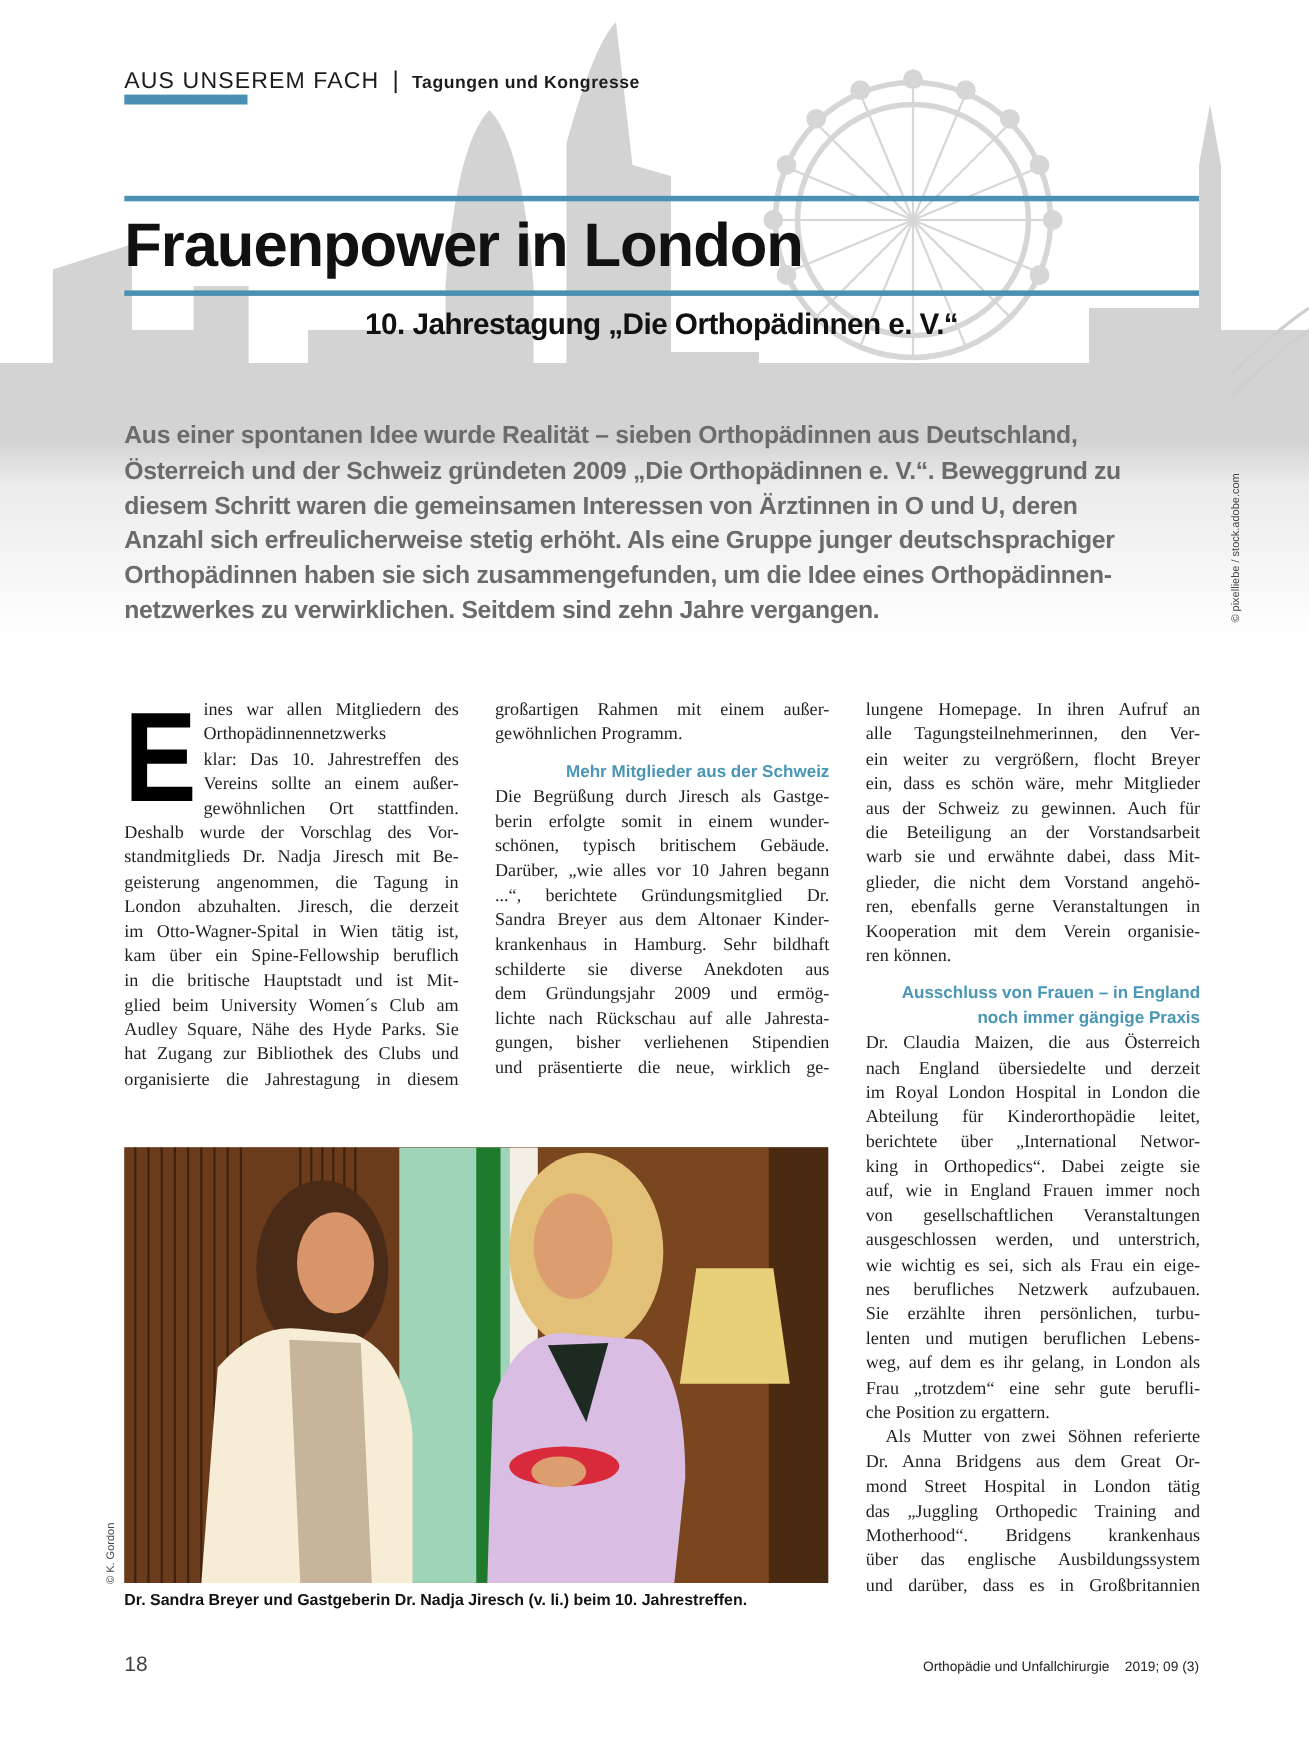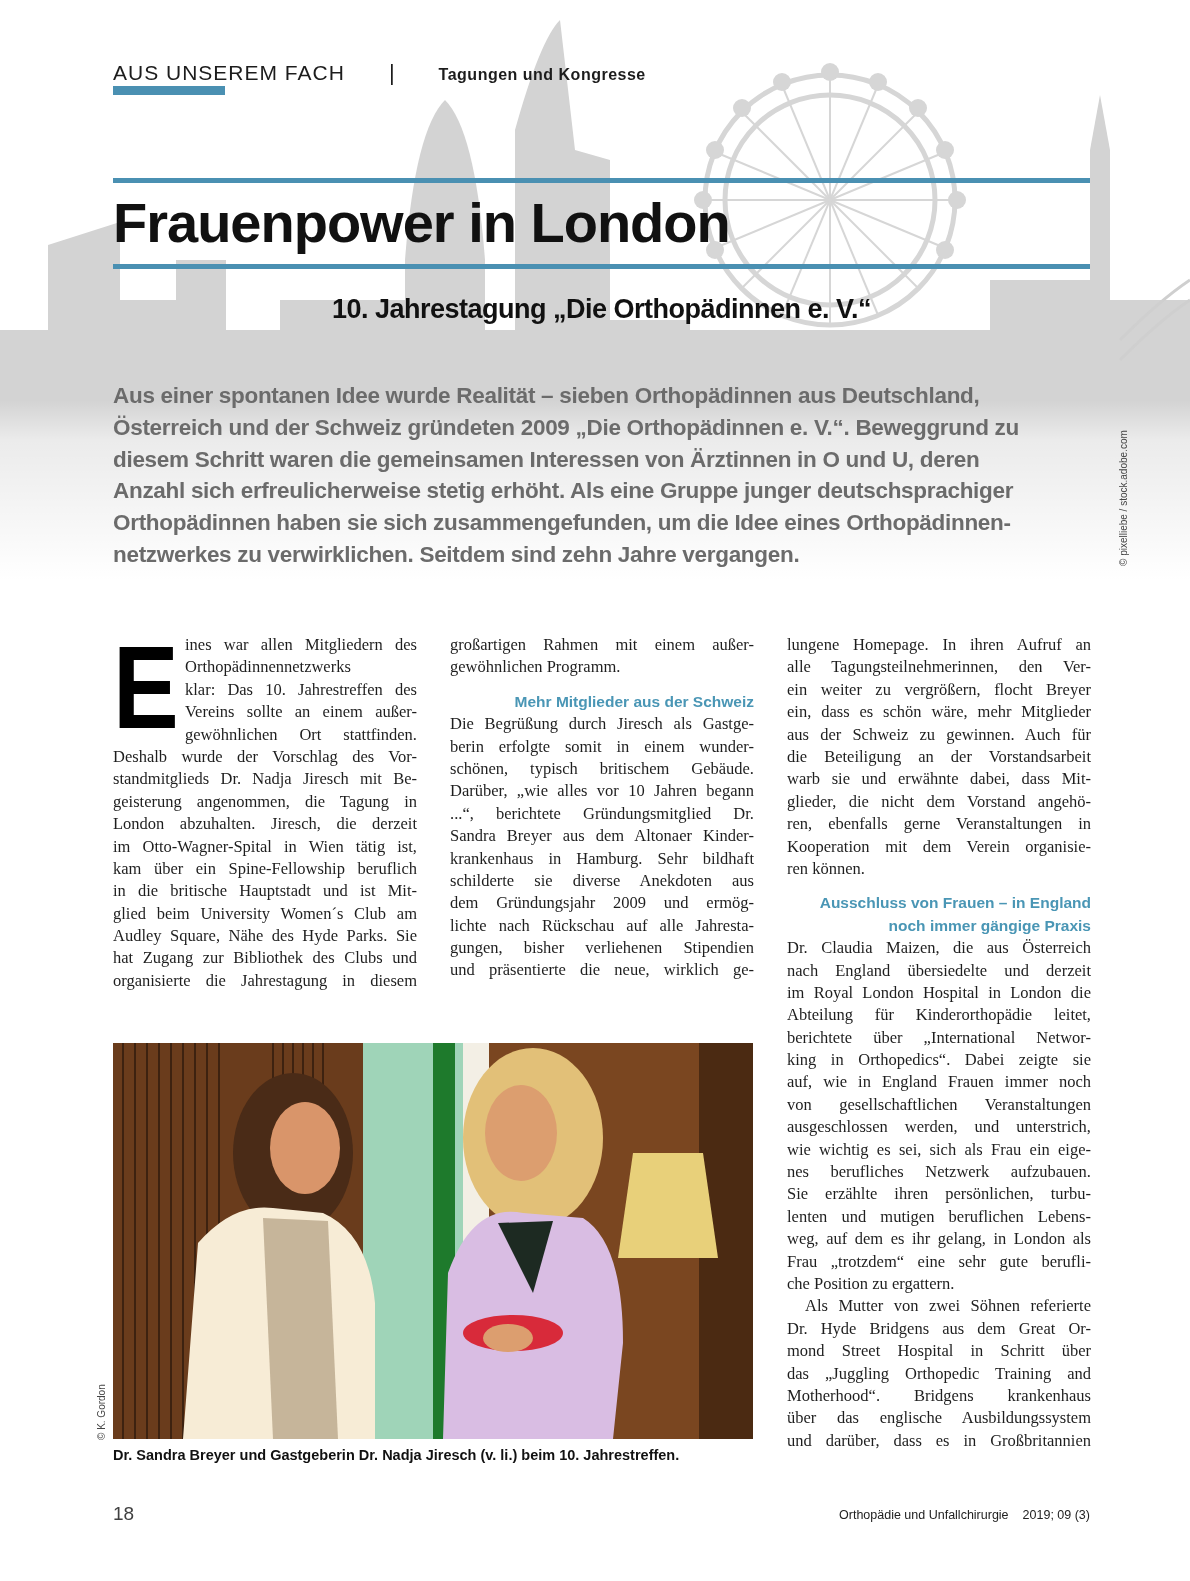--- a/index.html
+++ b/index.html
@@ -6,33 +6,33 @@
   body { width: 1190px; height: 1581px; position: relative; overflow: hidden; font-family: "Liberation Serif", serif; color: #1a1a1a; }
 
   
   .skyline { position: absolute; left: 0; top: 0; width: 1190px; height: 600px; z-index: 0; }
   .fade { position: absolute; left: 0; top: 400px; width: 1190px; height: 200px; z-index: 1;
           background: linear-gradient(to bottom, rgba(255,255,255,0) 0%, rgba(255,255,255,0.55) 20%, #ffffff 90%); }
 
   .content { position: absolute; inset: 0; z-index: 2; }
 
   
-  .rubric { position: absolute; left: 113px; top: 60px; display: flex; align-items: baseline; white-space: nowrap; gap: 32px; }
+  .rubric { position: absolute; left: 113px; top: 60px; display: flex; align-items: baseline; white-space: nowrap; }
   .rubric-main { font-family: "Liberation Sans", sans-serif; font-size: 21px; letter-spacing: 1px; color: #1c1c1c; }
   .rubric-sep { font-family: "Liberation Sans", sans-serif; font-size: 22px; margin: 0 12px; color: #1c1c1c; }
   .rubric-sub { font-family: "Liberation Sans", sans-serif; font-size: 16px; font-weight: bold; letter-spacing: 0.5px; color: #1c1c1c; }
   .rubric-bar { position: absolute; left: 113px; top: 86px; width: 112px; height: 9px; background: #4a90b2; }
 
   .rule { position: absolute; left: 113px; width: 977px; height: 5px; background: #4a90b2; }
   .rule.top { top: 178px; }
   .rule.bottom { top: 264px; }
 
   .title { position: absolute; left: 113px; width: 977px; top: 190px; 
            font-family: "Liberation Sans", sans-serif; font-weight: bold; font-size: 56px; letter-spacing: -1px; color: #111; }
-  .subtitle { position: absolute; left: 113px; width: 977px; top: 294px; text-align: center;
+  .subtitle { position: absolute; left: 113px; width: 977px; top: 280px; text-align: center;
               font-family: "Liberation Sans", sans-serif; font-weight: bold; font-size: 27px; color: #111; letter-spacing: -0.5px; }
 
   .lead { position: absolute; left: 113px; top: 380px; width: 990px;
           font-family: "Liberation Sans", sans-serif; font-size: 22.5px; line-height: 31.8px; color: #6b6b6b; letter-spacing: -0.3px; font-weight: bold; }
   .lead span { display: block; white-space: nowrap; }
 
   .credit-vert { position: absolute; font-family: "Liberation Sans", sans-serif; font-size: 10px; color: #444; white-space: nowrap;
                  transform: rotate(-90deg); transform-origin: left top; }
   .credit-stock { left: 1118px; top: 566px; }
   .credit-photo { left: 96px; top: 1440px; }
@@ -214,22 +214,22 @@
     <span class="ln">von gesellschaftlichen Veranstaltungen</span>
     <span class="ln">ausgeschlossen werden, und unterstrich,</span>
     <span class="ln">wie wichtig es sei, sich als Frau ein eige-</span>
     <span class="ln">nes berufliches Netzwerk aufzubauen.</span>
     <span class="ln">Sie erzählte ihren persönlichen, turbu-</span>
     <span class="ln">lenten und mutigen beruflichen Lebens-</span>
     <span class="ln">weg, auf dem es ihr gelang, in London als</span>
     <span class="ln">Frau „trotzdem“ eine sehr gute berufli-</span>
     <span class="ln last">che Position zu ergattern.</span>
     <span class="ln indent">Als Mutter von zwei Söhnen referierte</span>
-    <span class="ln">Dr. Hyde Bridgens aus dem Great Or-</span>
-    <span class="ln">mond Street Hospital in Schritt über</span>
+    <span class="ln">Dr. Anna Bridgens aus dem Great Or-</span>
+    <span class="ln">mond Street Hospital in London tätig</span>
     <span class="ln">das „Juggling Orthopedic Training and</span>
     <span class="ln">Motherhood“. Bridgens krankenhaus</span>
     <span class="ln">über das englische Ausbildungssystem</span>
     <span class="ln">und darüber, dass es in Großbritannien</span>
   </div>
 
   <div class="photo">
     <svg width="640" height="396" viewBox="0 0 640 396" xmlns="http://www.w3.org/2000/svg">
       <defs>
         <linearGradient id="books" x1="0" x2="1">

